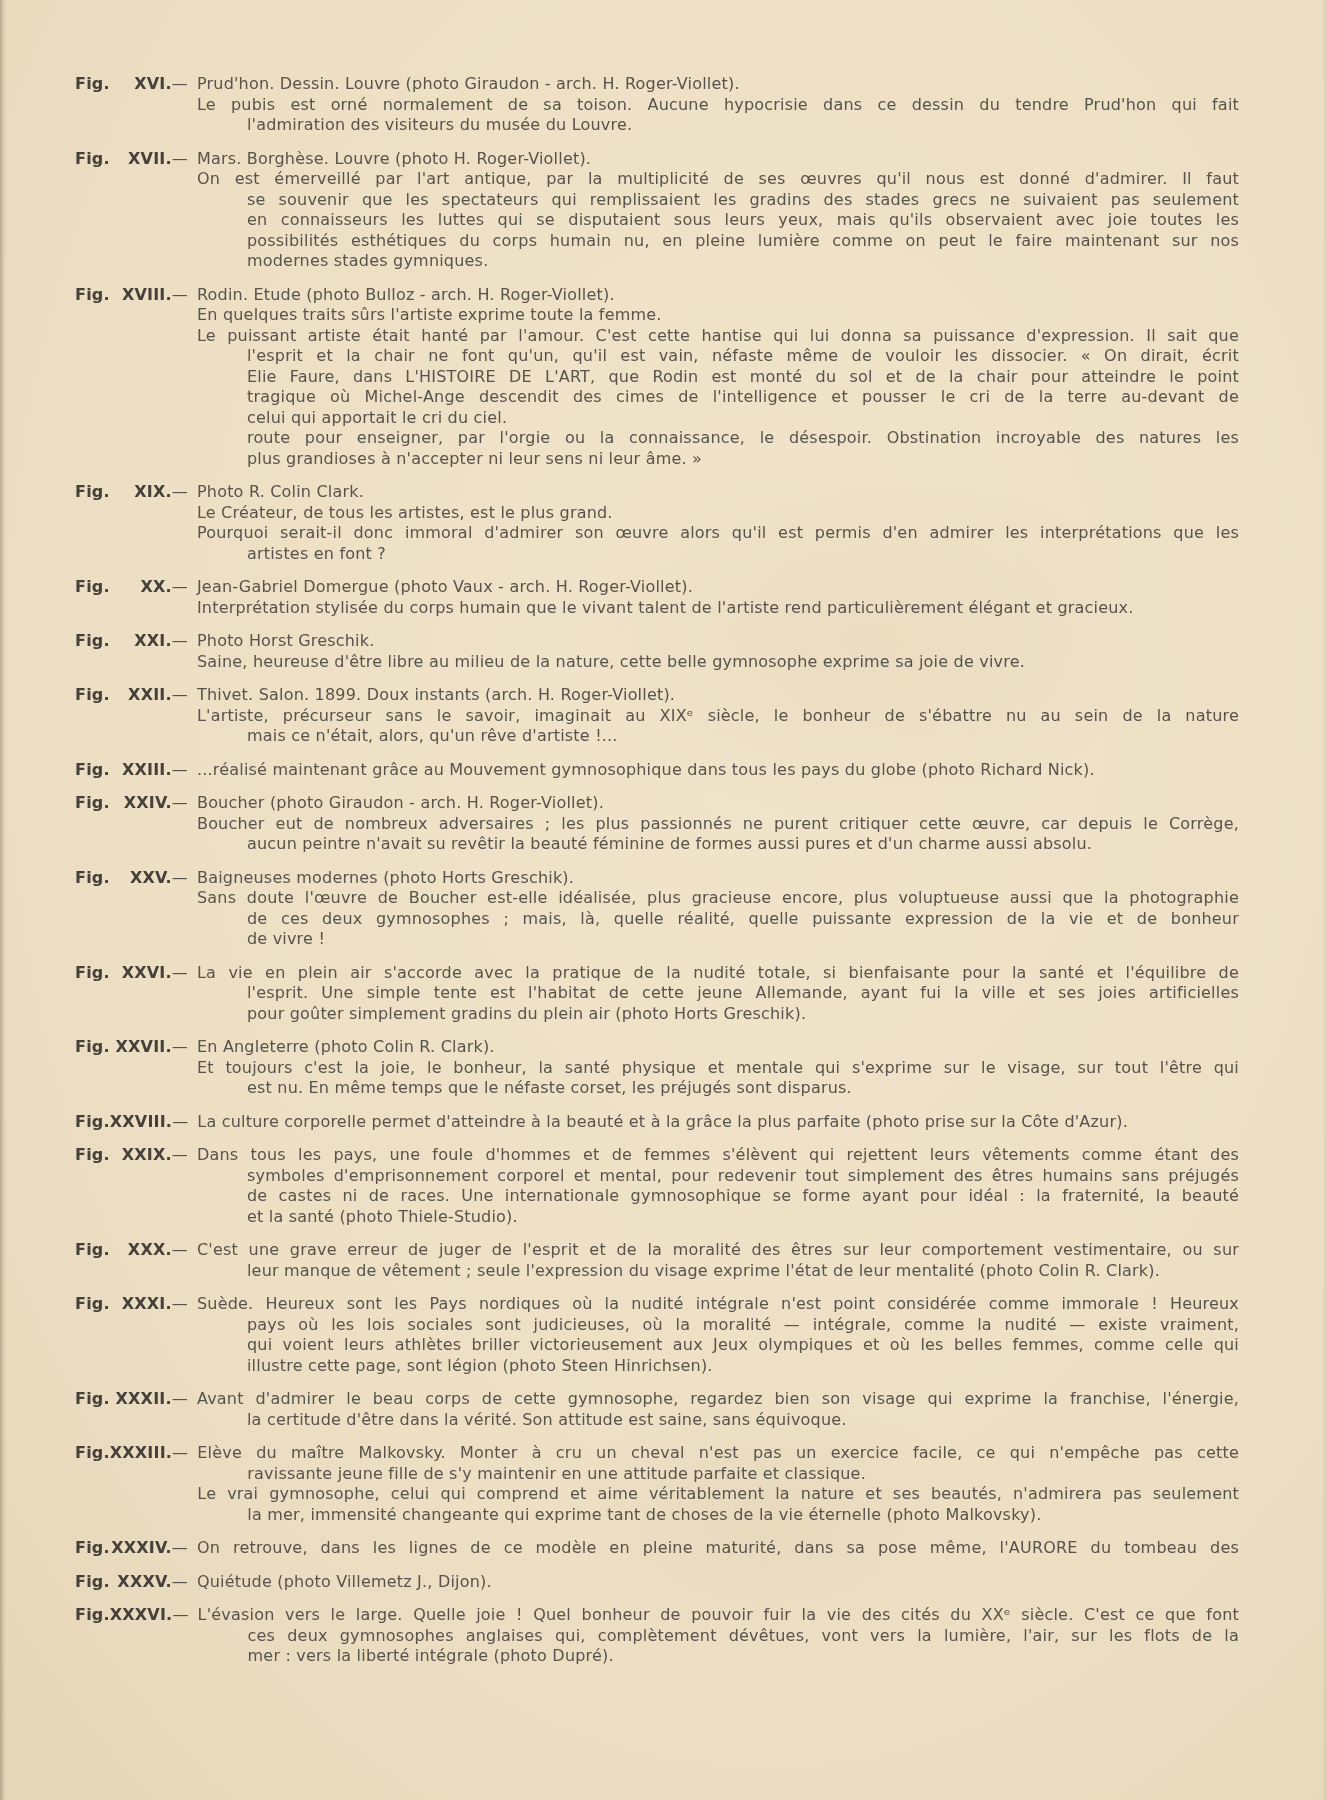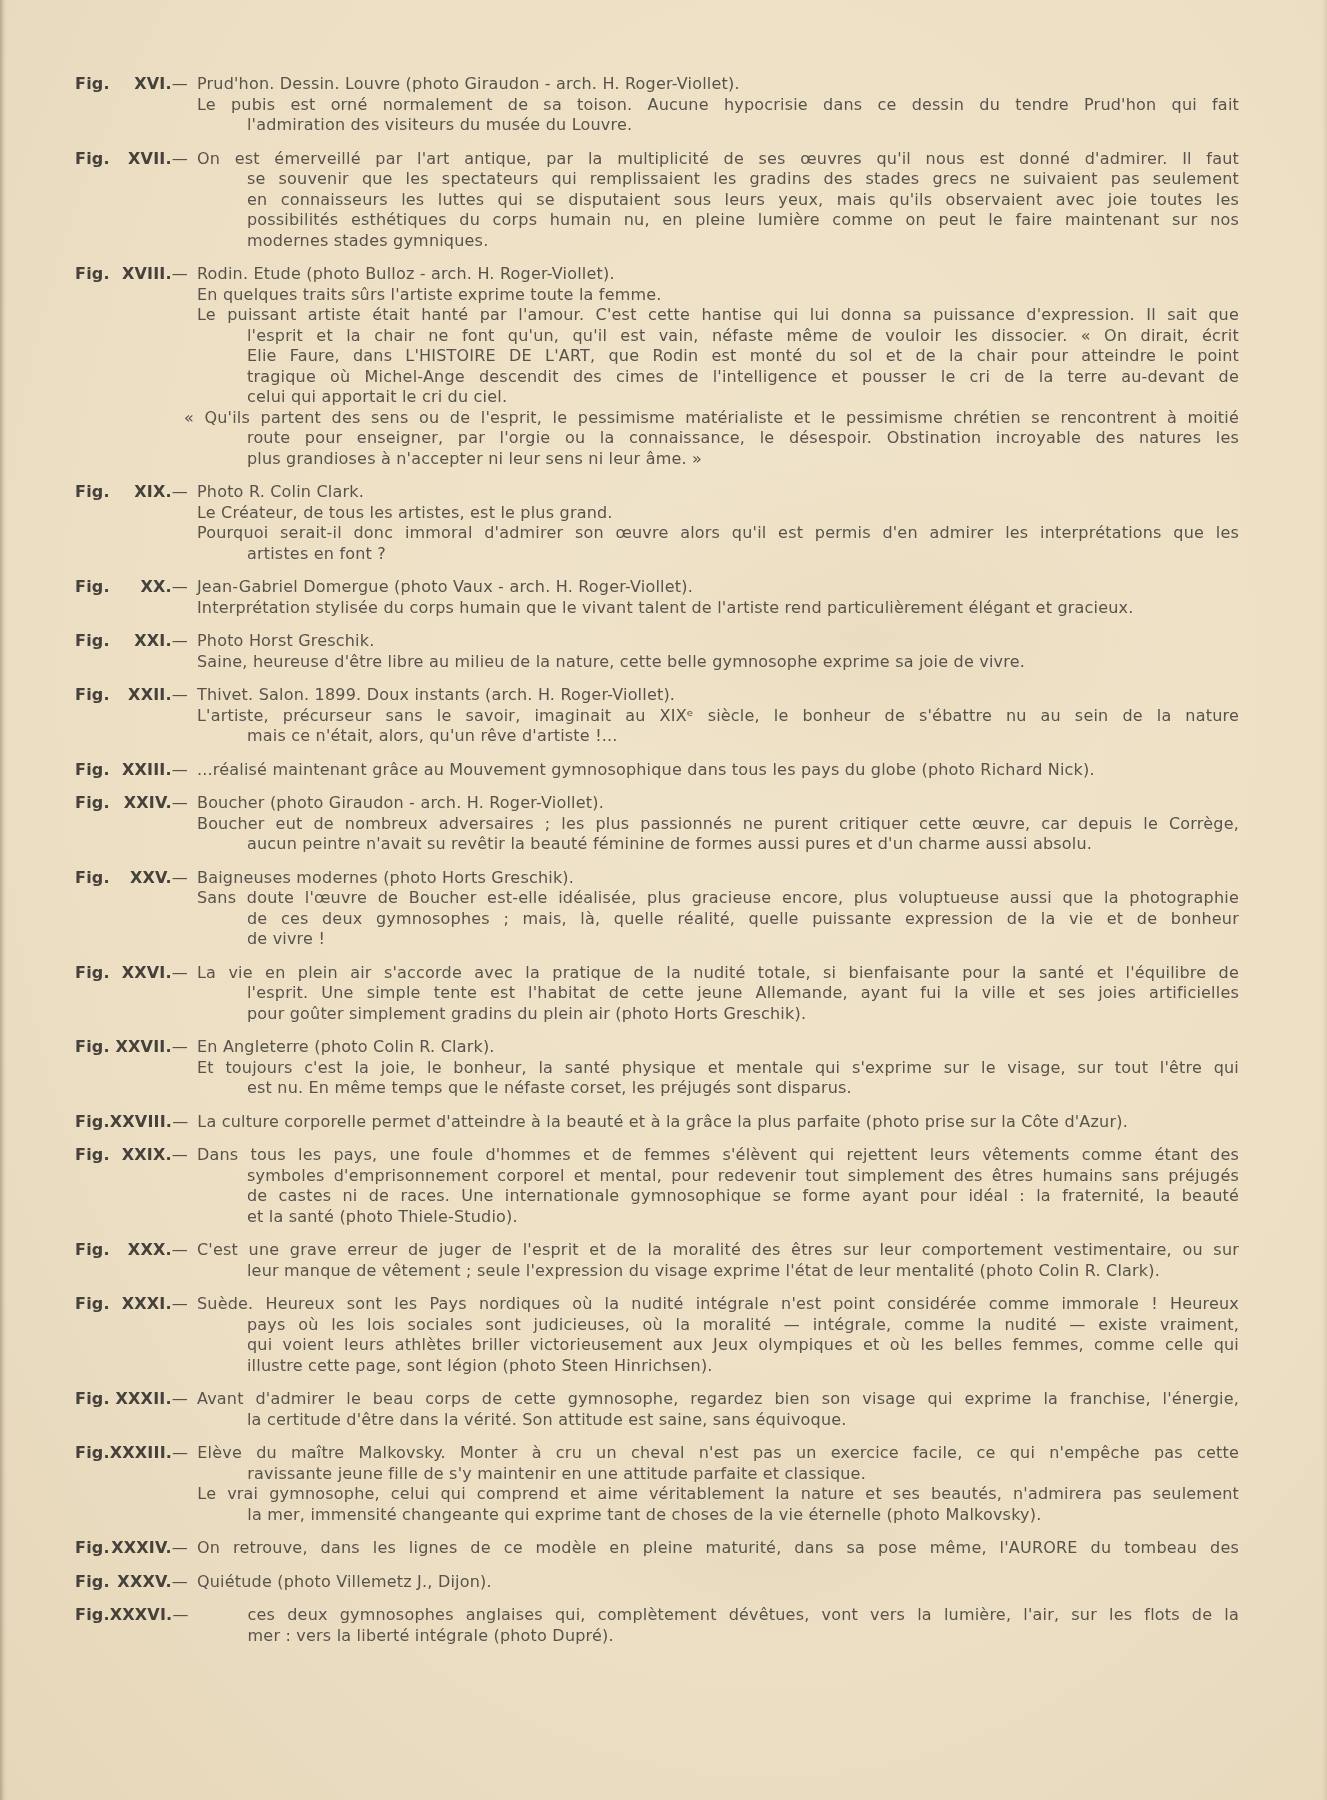--- a/index.html
+++ b/index.html
@@ -75,40 +75,40 @@
           <div class="line">Prud'hon. Dessin. Louvre (photo Giraudon - arch. H. Roger-Viollet).</div>
           <div class="line j">Le pubis est orné normalement de sa toison. Aucune hypocrisie dans ce dessin du tendre Prud'hon qui fait</div>
           <div class="line i1">l'admiration des visiteurs du musée du Louvre.</div>
         </div>
       </div>
       <div class="entry">
         <span class="fig">Fig.</span>
         <span class="num">XVII.</span>
         <span class="dash">—</span>
         <div class="body">
+          <div class="line">Mars. Borghèse. Louvre (photo H. Roger-Viollet).</div>
           <div class="line j">On est émerveillé par l'art antique, par la multiplicité de ses œuvres qu'il nous est donné d'admirer. Il faut</div>
           <div class="line j i1">se souvenir que les spectateurs qui remplissaient les gradins des stades grecs ne suivaient pas seulement</div>
           <div class="line j i1">en connaisseurs les luttes qui se disputaient sous leurs yeux, mais qu'ils observaient avec joie toutes les</div>
           <div class="line j i1">possibilités esthétiques du corps humain nu, en pleine lumière comme on peut le faire maintenant sur nos</div>
           <div class="line i1">modernes stades gymniques.</div>
         </div>
       </div>
       <div class="entry">
         <span class="fig">Fig.</span>
         <span class="num">XVIII.</span>
         <span class="dash">—</span>
         <div class="body">
           <div class="line">Rodin. Etude (photo Bulloz - arch. H. Roger-Viollet).</div>
           <div class="line">En quelques traits sûrs l'artiste exprime toute la femme.</div>
           <div class="line j">Le puissant artiste était hanté par l'amour. C'est cette hantise qui lui donna sa puissance d'expression. Il sait que</div>
           <div class="line j i1">l'esprit et la chair ne font qu'un, qu'il est vain, néfaste même de vouloir les dissocier. « On dirait, écrit</div>
           <div class="line j i1">Elie Faure, dans L'HISTOIRE DE L'ART, que Rodin est monté du sol et de la chair pour atteindre le point</div>
           <div class="line j i1">tragique où Michel-Ange descendit des cimes de l'intelligence et pousser le cri de la terre au-devant de</div>
           <div class="line i1">celui qui apportait le cri du ciel.</div>
-          <div class="line j q">« Qu'ils partent des sens ou de l'esprit, le pessimisme matérialiste et le pessimisme chrétien se rencontrent à moitié</div>
           <div class="line j i1">route pour enseigner, par l'orgie ou la connaissance, le désespoir. Obstination incroyable des natures les</div>
           <div class="line i1">plus grandioses à n'accepter ni leur sens ni leur âme. »</div>
         </div>
       </div>
       <div class="entry">
         <span class="fig">Fig.</span>
         <span class="num">XIX.</span>
         <span class="dash">—</span>
         <div class="body">
           <div class="line">Photo R. Colin Clark.</div>
@@ -267,18 +267,19 @@
         <span class="dash">—</span>
         <div class="body">
           <div class="line">Quiétude (photo Villemetz J., Dijon).</div>
         </div>
       </div>
       <div class="entry">
         <span class="fig">Fig.</span>
         <span class="num">XXXVI.</span>
         <span class="dash">—</span>
         <div class="body">
+          <div class="line j">L'évasion vers le large. Quelle joie ! Quel bonheur de pouvoir fuir la vie des cités du XXᵉ siècle. C'est ce que font</div>
           <div class="line j i1">ces deux gymnosophes anglaises qui, complètement dévêtues, vont vers la lumière, l'air, sur les flots de la</div>
           <div class="line i1">mer : vers la liberté intégrale (photo Dupré).</div>
         </div>
       </div>
     </div>
 </div>
 
 </body></html>

